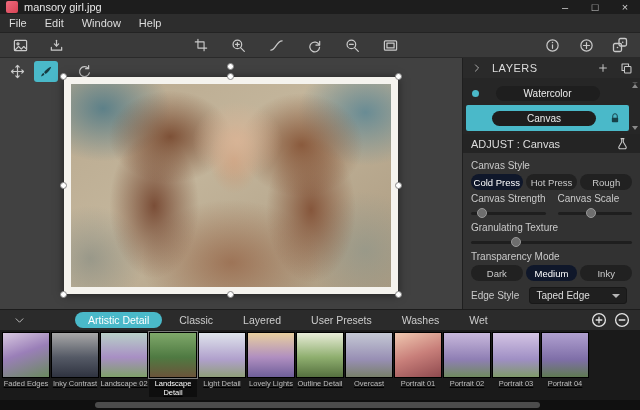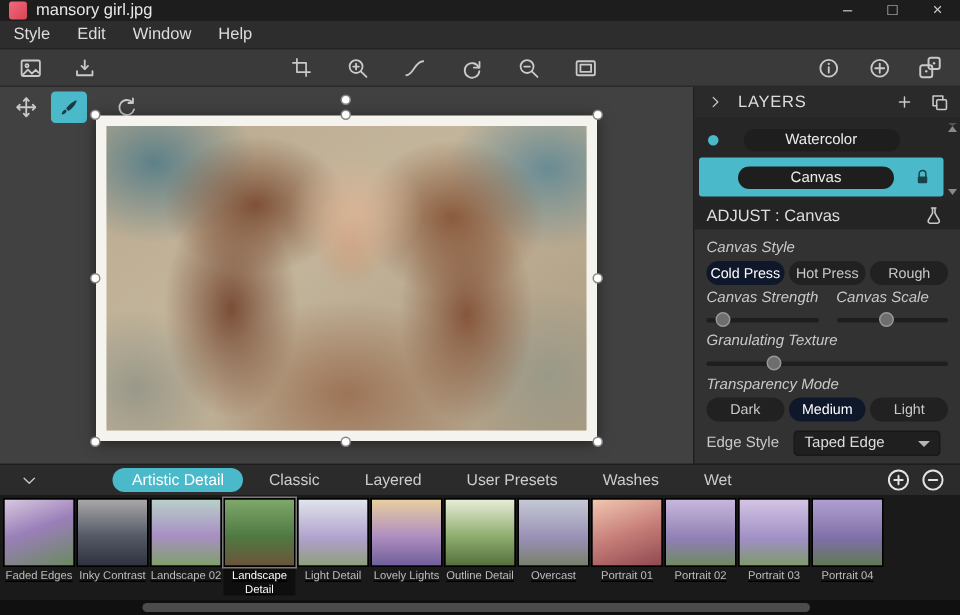--- a/index.html
+++ b/index.html
@@ -70,21 +70,21 @@
   .layer-pill{background:#1e1e1e;color:#ececec;font-size:10px;border-radius:9px;padding:2px 0;width:104px;text-align:center;margin:0 auto;border:none;}
   .lock-wrap{color:#17424a;width:14px;flex:0 0 auto;}
   .layers-scrollbar{position:absolute;right:2px;top:4px;bottom:4px;width:7px;display:flex;flex-direction:column;justify-content:space-between;align-items:center;}
   .tri-up{width:0;height:0;border-left:3px solid transparent;border-right:3px solid transparent;border-bottom:4px solid #8a8a8a;background:none;padding:0;}
   .tri-down{width:0;height:0;border-left:3px solid transparent;border-right:3px solid transparent;border-top:4px solid #8a8a8a;background:none;padding:0;border-bottom:none;}
 
   .adjust-header{height:19px;background:#242424;display:flex;align-items:center;padding:0 8px;color:#ddd;font-size:11px;flex:0 0 auto;}
   .adjust-header .pbtn{margin-left:auto;}
 
   .controls{flex:1;background:#323232;padding:4px 8px 0;color:#c9c9c9;font-size:10px;overflow:hidden;}
-  .ctl-label{margin:3px 0 3px;font-style:italic;}
+  .ctl-label{margin:3px 0 3px;}
   .seg-row{display:flex;gap:3px;}
   .seg{flex:1;height:16px;border-radius:8px;background:#212121;color:#c9c9c9;font-size:9.5px;display:flex;align-items:center;justify-content:center;border:none;}
   .seg.selected{background:#0f172a;color:#fff;}
   .two-col{display:flex;gap:12px;}
   .col{flex:1;min-width:0;}
   .slider{position:relative;height:12px;margin-top:1px;}
   .slider .track{position:absolute;left:0;right:0;top:5px;height:3px;background:#1e1e1e;border-radius:2px;}
   .slider .shandle{position:absolute;top:1px;width:10px;height:10px;border-radius:50%;background:#6e6e6e;border:1px solid #989898;transform:translateX(-50%);padding:0;}
   .edge-row{display:flex;align-items:center;gap:10px;margin-top:6px;}
   .select{height:17px;background:#1f1f1f;border:1px solid #181818;border-radius:3px;color:#ddd;font-size:10px;display:flex;align-items:center;justify-content:space-between;padding:0 6px;width:98px;}
@@ -121,21 +121,21 @@
     <span class="app-icon"></span>
     <span>mansory girl.jpg</span>
     <div class="win-controls">
       <button class="win-btn">–</button>
       <button class="win-btn">□</button>
       <button class="win-btn">×</button>
     </div>
   </div>
 
   <div class="menubar">
-    <button class="menu-item">Style</button>
+    <button class="menu-item">File</button>
     <button class="menu-item">Edit</button>
     <button class="menu-item">Window</button>
     <button class="menu-item">Help</button>
   </div>
 
   <div class="toolbar">
     <div class="tgroup left">
       <button class="tbtn">
         <span>
             <svg class="ic" width="15" height="15" viewBox="0 0 16 16">
@@ -373,21 +373,21 @@
         <div class="ctl-label">Granulating Texture</div>
         <div class="slider">
           <div class="track"></div>
           <button class="shandle" style="left: 28%;"></button>
         </div>
 
         <div class="ctl-label">Transparency Mode</div>
         <div class="seg-row">
           <button class="seg">Dark</button>
           <button class="seg selected">Medium</button>
-          <button class="seg">Light</button>
+          <button class="seg">Inky</button>
         </div>
 
         <div class="edge-row">
           <span>Edge Style</span>
           <div class="select">
             <span>Taped Edge</span>
             <span class="caret"></span>
           </div>
         </div>
 

